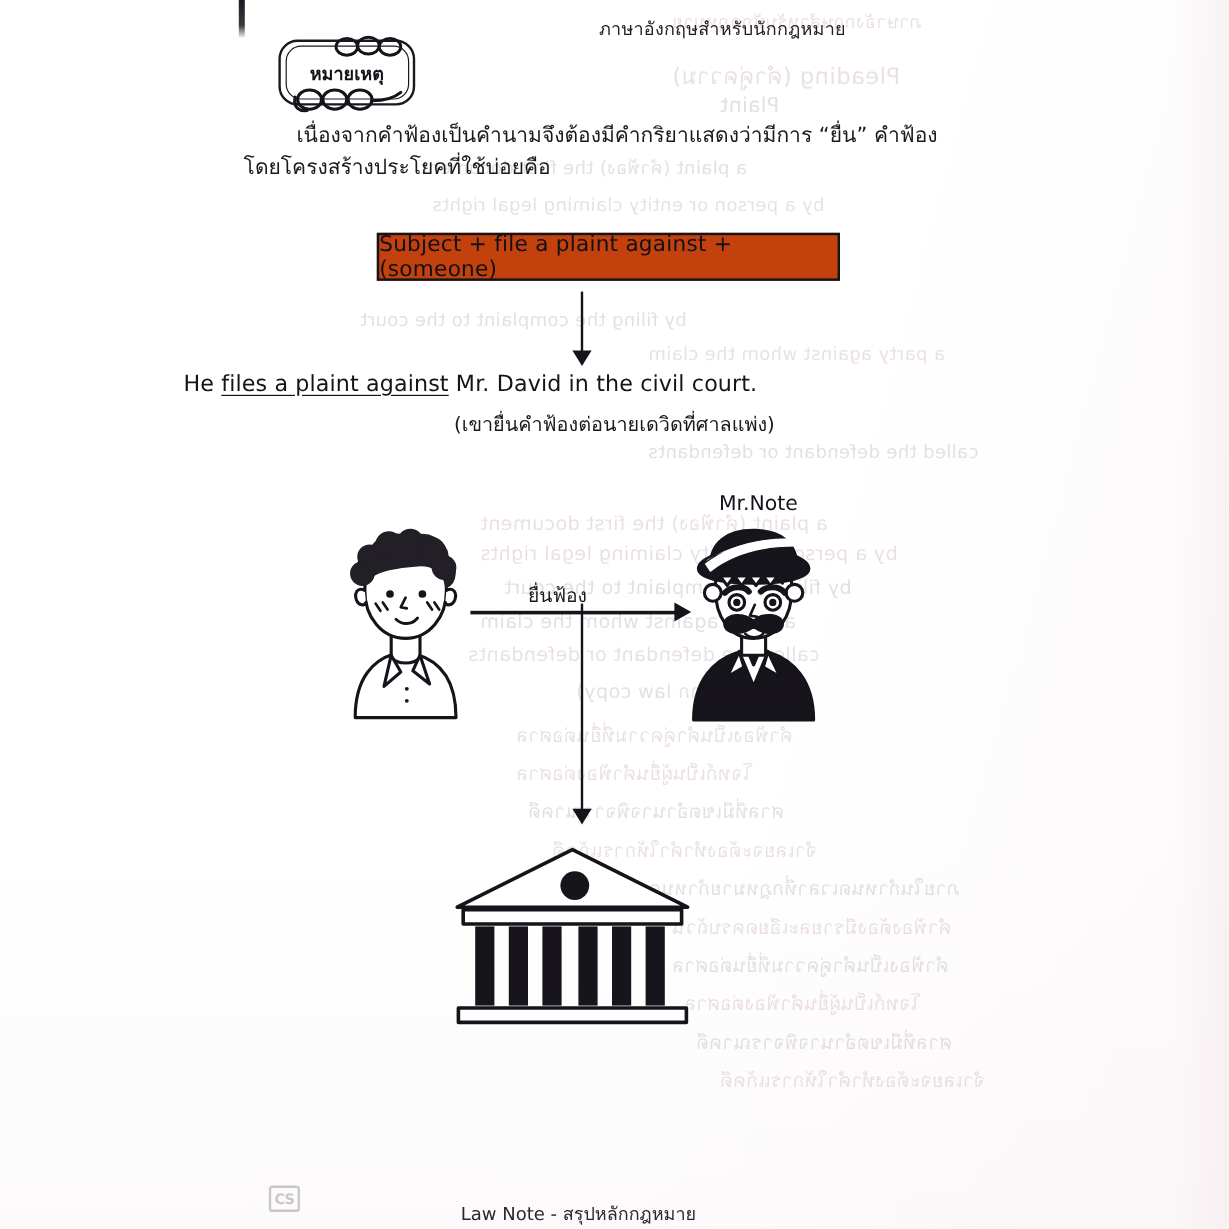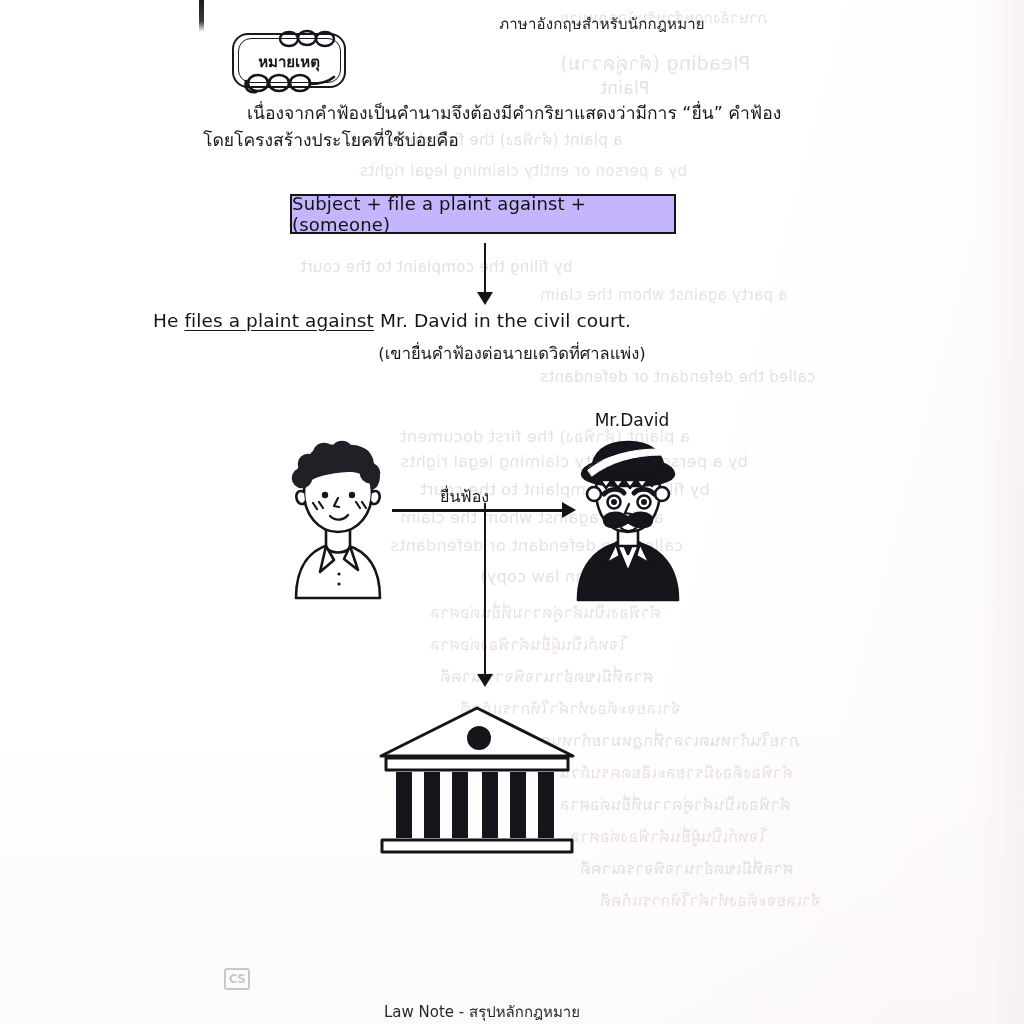--- a/index.html
+++ b/index.html
@@ -119,30 +119,30 @@
     width: 600px;
     font-size: 17.5px;
     line-height: 1.55;
     color: #1b181e;
     text-indent: 44px;
   }
 
   
   .formula-box {
     position: absolute;
-    left: 290px;
+    left: 314px;
     top: 194px;
     width: 386px;
     height: 40px;
     border: 2.4px solid #15141a;
     box-sizing: border-box;
     display: flex;
     align-items: center;
     justify-content: center;
-    background: #c4b5fd;
+    background: #c2410c;
   }
   .formula-box .formula-text {
     font-size: 18px;
     color: #121117;
     letter-spacing: .2px;
     font-weight: 500;
   }
 
   
   .arrow-v {
@@ -253,20 +253,21 @@
     border: 2px solid #c9c7cb;
     border-radius: 3px;
     color: #c9c7cb;
     font-size: 12px;
     font-weight: 700;
     display: flex;
     align-items: center;
     justify-content: center;
     letter-spacing: -.5px;
     box-sizing: border-box;
+    margin-top: 20px;
   }
   .watermark .wm-text {
     font-size: 21px;
     color: #c9c7cb;
     letter-spacing: .2px;
   }
   .book-footer {
     position: absolute;
     left: 0; top: 1000px;
     width: 1024px;
@@ -346,21 +347,21 @@
   <div class="arrow-v" style="left:474px; top:243px; height:62px;">
     <div class="shaft" style="height:50px;"></div>
     <div class="head" style="top:49px;"></div>
   </div>
 
   <div class="example-en">
     <span>He </span><span class="underlined">files a plaint against</span><span> Mr. David in the civil court.</span>
   </div>
   <div class="example-th">(เขายื่นคำฟ้องต่อนายเดวิดที่ศาลแพ่ง)</div>
 
-  <div class="david-label">Mr.David</div>
+  <div class="david-label">Mr.Note</div>
 
   <svg style="position:absolute; left:272px; top:440px;" width="130" height="160" viewBox="0 0 130 160">
     <g fill="none" stroke="#15141a" stroke-width="2.6" stroke-linejoin="round" stroke-linecap="round">
 
       <path d="M24 158 C 24 124, 40 110, 56 105 L74 105 C 92 110, 108 124, 108 158 Z" fill="#ffffff"></path>
 
       <path d="M54 86 L54 108 C 60 114, 72 114, 78 108 L78 86" fill="#ffffff"></path>
 
       <path d="M54 106 L48 132 L62 120 Z" fill="#ffffff"></path>
       <path d="M78 106 L86 130 L72 119 Z" fill="#ffffff"></path>

